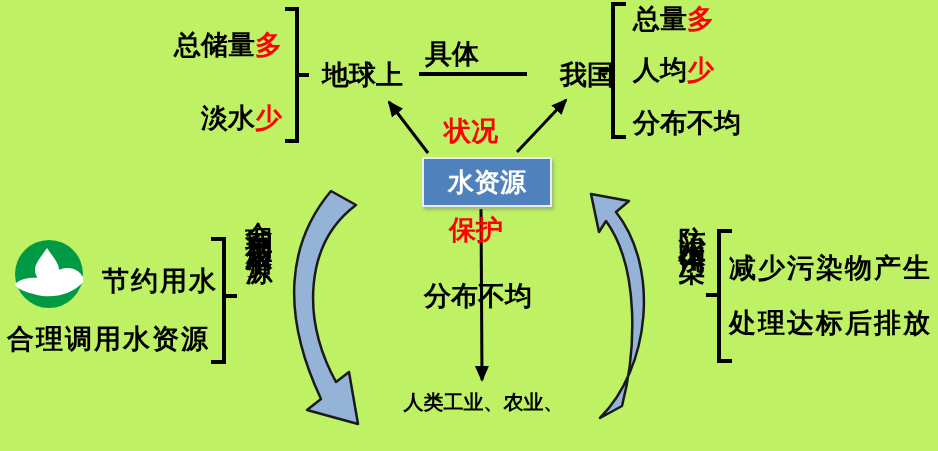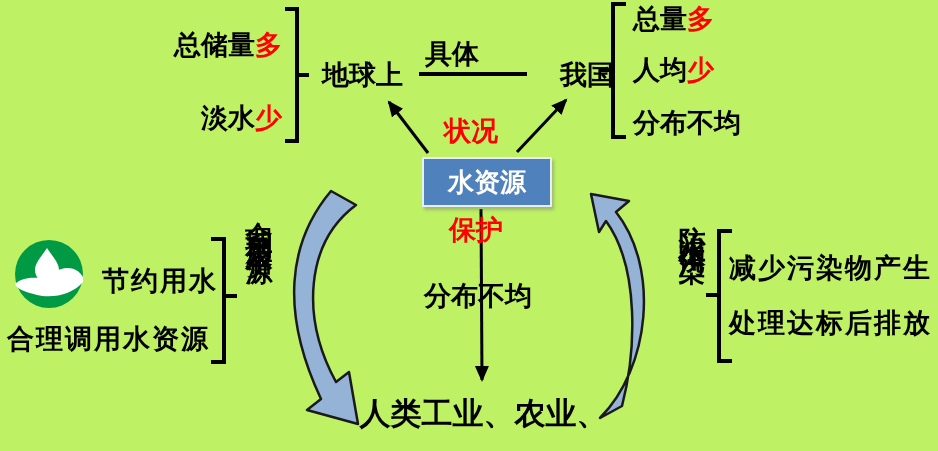--- a/index.html
+++ b/index.html
@@ -15,22 +15,22 @@
     position:absolute;left:422px;top:157px;width:130px;height:50px;
     background:#4F81BD;border:2px solid #e8eef6;box-shadow:2px 3px 3px rgba(120,120,120,.45);
     box-sizing:border-box;display:flex;align-items:center;justify-content:center;
     color:#ffffff;font-size:26px;text-align:center;
   }
   .vert{
     position:absolute;writing-mode:vertical-rl;text-orientation:upright;
     font-size:27px;letter-spacing:6px;line-height:1;white-space:nowrap;
   }
   .usage{
-    position:absolute;left:341px;top:399px;width:285px;text-align:center;
-    font-size:31px;line-height:29px;
+    position:absolute;left:341px;top:388px;width:285px;text-align:center;
+    font-size:20px;line-height:29px;
   }
   svg.layer{position:absolute;left:0;top:0;pointer-events:none;}
   .logo{position:absolute;left:13px;top:238px;width:72px;height:72px;}
 </style>
 </head>
 <body>
 
 <div id="canvas">
 
   <svg class="layer" width="938" height="451" viewBox="0 0 938 451">

